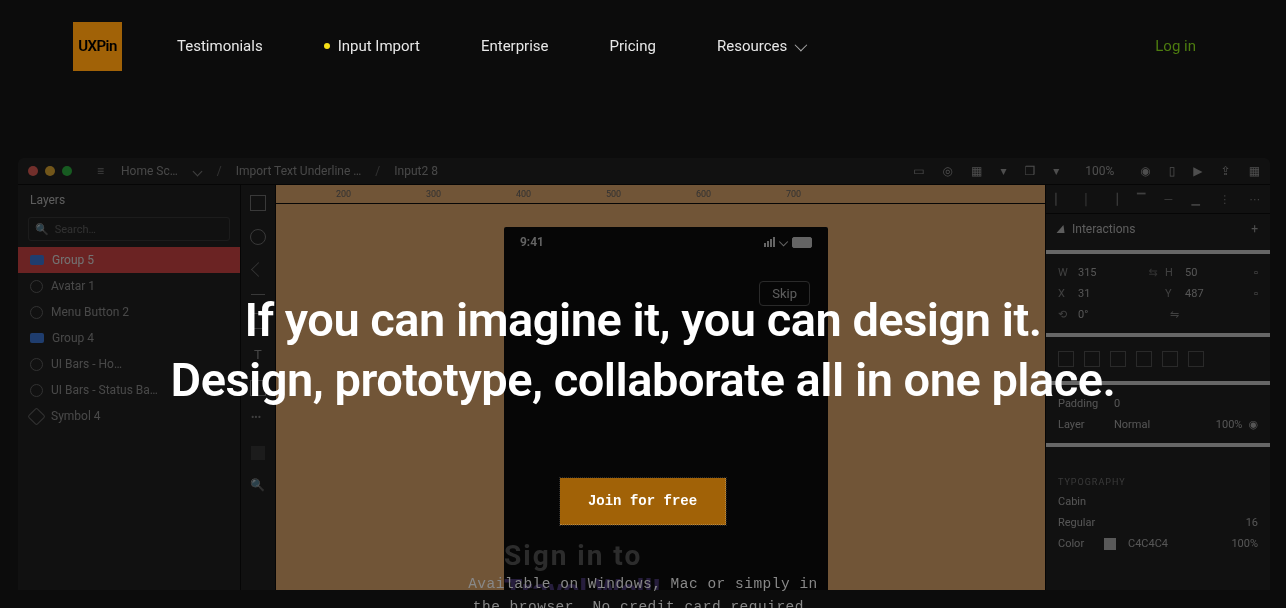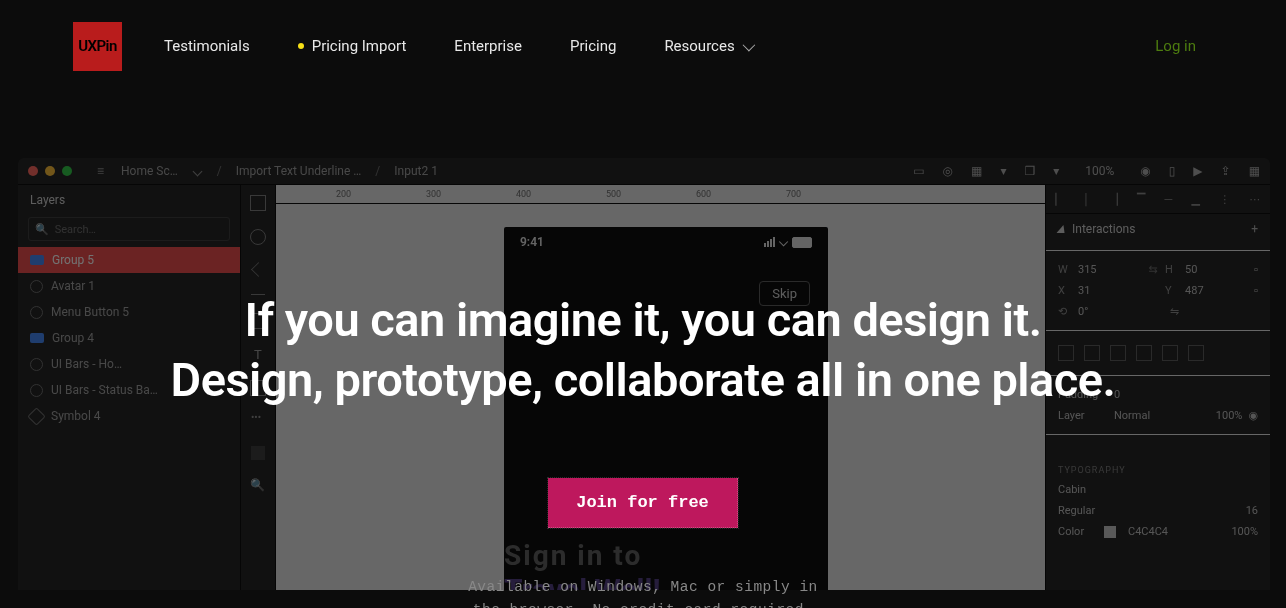--- a/index.html
+++ b/index.html
@@ -18,21 +18,21 @@
   .nav {
     display: flex;
     align-items: center;
     height: 92px;
     padding: 0 90px 0 73px;
     box-sizing: border-box;
   }
   .logo {
     width: 49px;
     height: 49px;
-    background: #b91c1c;
+    background: #a16207;
     color: #000;
     display: flex;
     align-items: center;
     justify-content: center;
     font-weight: 600;
     font-size: 15px;
     letter-spacing: -0.5px;
   }
   .menu {
     display: flex;
@@ -40,20 +40,21 @@
     gap: 48px;
     margin-left: 42px;
     font-size: 15px;
     color: #e8e8e8;
   }
   .menu-item {
     display: flex;
     align-items: center;
     gap: 8px;
     cursor: pointer;
+    margin-left: 13px;
   }
   .dot {
     width: 6px;
     height: 6px;
     border-radius: 50%;
     background: #f7e017;
   }
   .chev {
     width: 8px;
     height: 8px;
@@ -80,25 +81,25 @@
   .hero h1 {
     margin: 0;
     font-weight: 600;
     font-size: 47px;
     line-height: 1.28;
     letter-spacing: -0.5px;
   }
   .cta {
     display: inline-block;
     margin-top: 68px;
-    background: #be185d;
+    background: #a16207;
     color: #fff;
     font-family: "Courier New", monospace;
     font-weight: 700;
-    font-size: 17px;
+    font-size: 14px;
     padding: 15px 28px;
     cursor: pointer;
     border: 1px dotted rgba(255,255,255,0.25);
     border-top: none;
     border-left: none;
     outline: 1px dotted rgba(255,255,255,0.15);
     outline-offset: 0;
   }
   .sub {
     margin-top: 48px;
@@ -231,21 +232,21 @@
   .tool.dots::after {
     content: "•••";
     font-size: 10px; color: #888;
     position: relative; top: -4px;
   }
   .tool.dots { border: none; }
 
   
   .ed-canvas {
     flex: 1;
-    background: #e5e5e5;
+    background: #fdba74;
     position: relative;
     overflow: hidden;
   }
   .ruler-top {
     position: absolute;
     top: 0; left: 0; right: 0;
     height: 18px;
     border-bottom: 1px solid #000;
     font-size: 9px;
     color: #666;
@@ -312,21 +313,21 @@
   .rt-iconrow {
     height: 28px;
     border-bottom: 1px solid #000;
     display: flex;
     align-items: center;
     justify-content: space-around;
     color: #888;
     font-size: 11px;
   }
   .rt-section {
-    border-bottom: 1px solid #e5e5e5;
+    border-bottom: 4px solid #e5e5e5;
     padding: 8px 12px;
   }
   .rt-section .title {
     display: flex;
     align-items: center;
     gap: 6px;
     color: #ccc;
     font-size: 12px;
     margin-bottom: 6px;
   }
@@ -381,21 +382,21 @@
 <body>
 
 <div class="nav">
   <div class="logo">UXPin</div>
   <div class="menu">
     <div class="menu-item">
       <span>Testimonials</span>
     </div>
     <div class="menu-item">
       <span class="dot"></span>
-      <span>Pricing Import</span>
+      <span>Input Import</span>
     </div>
     <div class="menu-item">
       <span>Enterprise</span>
     </div>
     <div class="menu-item">
       <span>Pricing</span>
     </div>
     <div class="menu-item">
       <span>Resources</span>
       <span class="chev"></span>
@@ -422,21 +423,21 @@
     <span class="tl-dot tl-red"></span>
     <span class="tl-dot tl-yel"></span>
     <span class="tl-dot tl-grn"></span>
     <span class="burger">≡</span>
     <div class="crumbs">
       <span>Home Sc…</span>
       <span class="crumb-chev"></span>
       <span class="sep">/</span>
       <span>Import Text Underline …</span>
       <span class="sep">/</span>
-      <span>Input2 1</span>
+      <span>Input2 8</span>
     </div>
     <div class="ed-top-icons">
       <span>▭</span>
       <span>◎</span>
       <span>▦</span>
       <span>▾</span>
       <span>❐</span>
       <span>▾</span>
       <span class="zoom">100%</span>
       <span>◉</span>
@@ -458,21 +459,21 @@
       <div class="layer sel">
         <span class="lico folder"></span>
         <span>Group 5</span>
       </div>
       <div class="layer">
         <span class="lico gray"></span>
         <span>Avatar 1</span>
       </div>
       <div class="layer">
         <span class="lico gray"></span>
-        <span>Menu Button 5</span>
+        <span>Menu Button 2</span>
       </div>
       <div class="layer">
         <span class="lico folder"></span>
         <span>Group 4</span>
       </div>
       <div class="layer">
         <span class="lico gray"></span>
         <span>UI Bars - Ho…</span>
       </div>
       <div class="layer">

